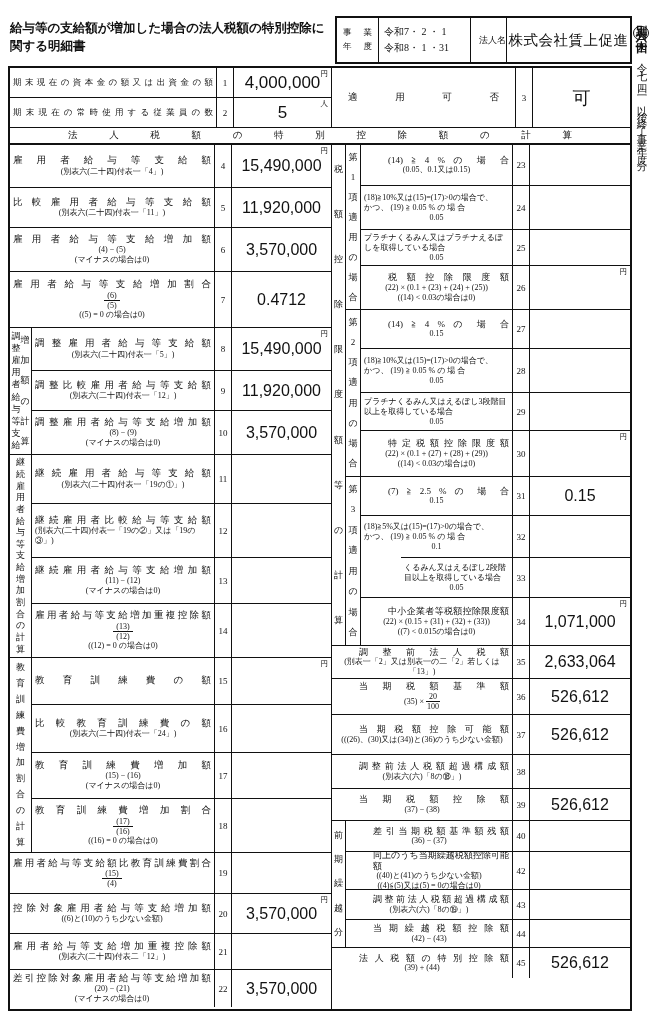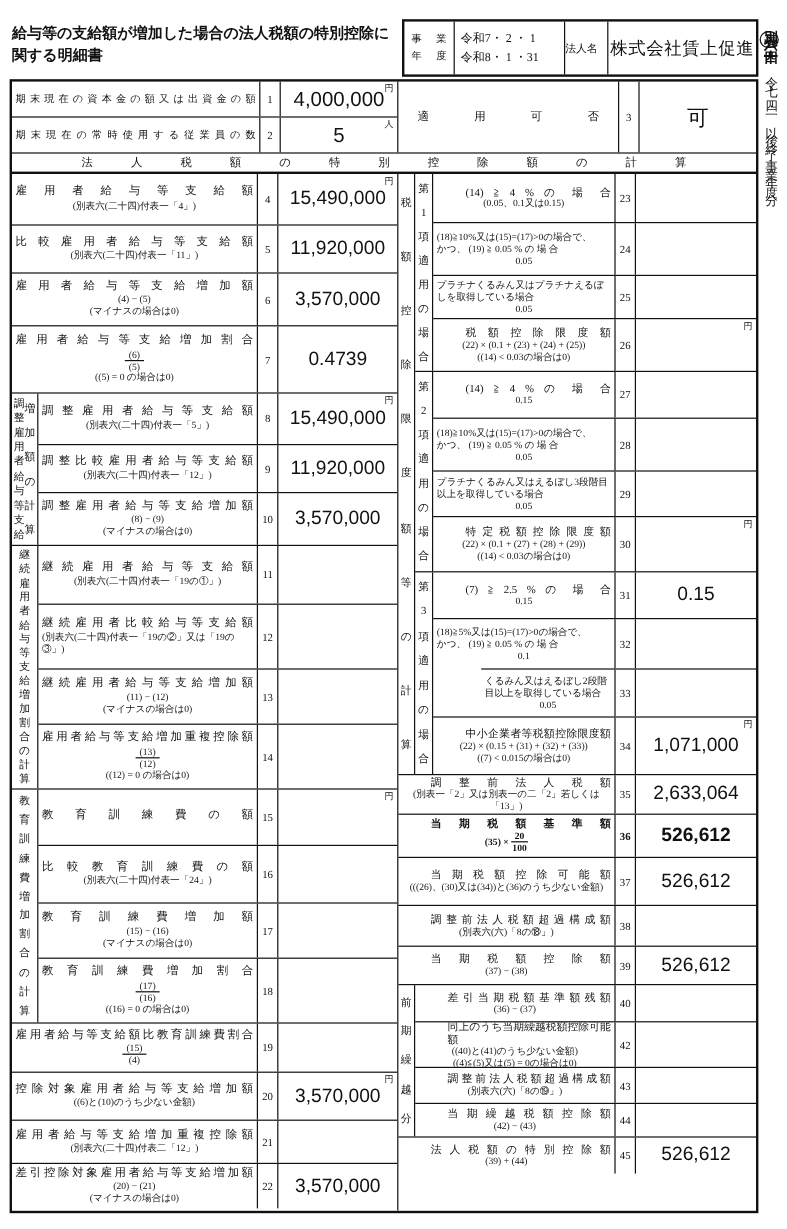--- a/index.html
+++ b/index.html
@@ -13,21 +13,21 @@
     font-size:12.5px; line-height:1.4; }
   .headbox { position:absolute; left:335px; top:16px; width:297px; height:48px;
     border:2px solid #111; display:flex; }
   .hcell { border-right:1.5px solid #111; display:flex; flex-direction:column;
     justify-content:center; }
   .hcell:last-child { border-right:none; }
   .fy-label { width:42px; font-size:8.5px; }
   .fy-label div { text-align:justify; text-align-last:justify; padding:1px 6px; }
   .fy-dates { width:92px; font-size:10px; }
   .fy-dates div { padding:1px 5px; white-space:nowrap; }
-  .corp-label { width:36px; font-size:9px; align-items:flex-start; }
+  .corp-label { width:36px; font-size:9px; align-items:flex-end; }
   .corp-name { flex:1; font-size:14.5px; align-items:center; letter-spacing:.5px; white-space:nowrap; }
 
   
   .sidetab { position:absolute; left:633px; top:16px; height:990px;
     writing-mode:vertical-rl; font-size:11px; line-height:1; }
   .tabno { font-size:11.5px; letter-spacing:2px; font-weight:bold; }
   .boxed { border:1.5px solid #111; border-radius:7px; padding:3px 1px; margin-top:4px; display:inline-block; }
   .tabnote { margin-top:12px; font-size:10.5px; letter-spacing:7px; }
 
   
@@ -195,21 +195,21 @@
                   <div class="subline fline">
                     <span class="frac">
                       <span class="ftop">(6)</span>
                       <span class="fbot">(5)</span>
                     </span>
                   </div>
                   <div class="subline">((5) = 0 の場合は0)</div>
                 </div>
                 <div class="nocell">7</div>
                 <div class="valcell">
-                  <span class="val">0.4739</span>
+                  <span class="val">0.4712</span>
                 </div>
               </div>
             </div>
           </div>
           <div class="block">
             <div class="gcell" style="width: 22px; font-size: 9px;">
               <div class="gcol">
                 <span>調</span>
                 <span>整</span>
                 <span>雇</span>
@@ -658,21 +658,21 @@
               <div class="frow" style="height: 32px;">
                 <div class="lblcell">
                   <div class="jlabel">調整前法人税額</div>
                   <div class="subline">(別表一「2」又は別表一の二「2」若しくは「13」)</div>
                 </div>
                 <div class="nocell">35</div>
                 <div class="valcell">
                   <span class="val">2,633,064</span>
                 </div>
               </div>
-              <div class="frow" style="height: 36px; font-weight: bold;">
+              <div class="frow" style="height: 36px;">
                 <div class="lblcell">
                   <div class="jlabel">当期税額基準額</div>
                   <div class="subline fline">
                     <span class="fpre">(35) ×</span>
                     <span class="frac">
                       <span class="ftop">20</span>
                       <span class="fbot">100</span>
                     </span>
                   </div>
                 </div>

